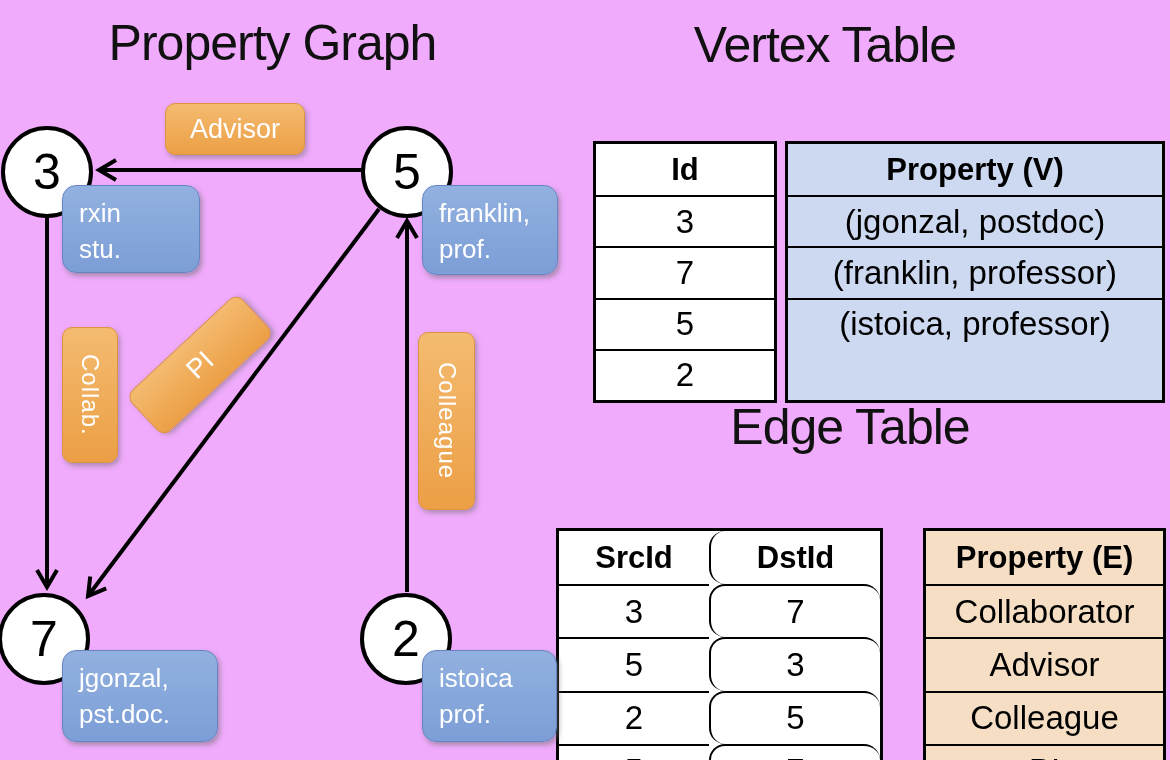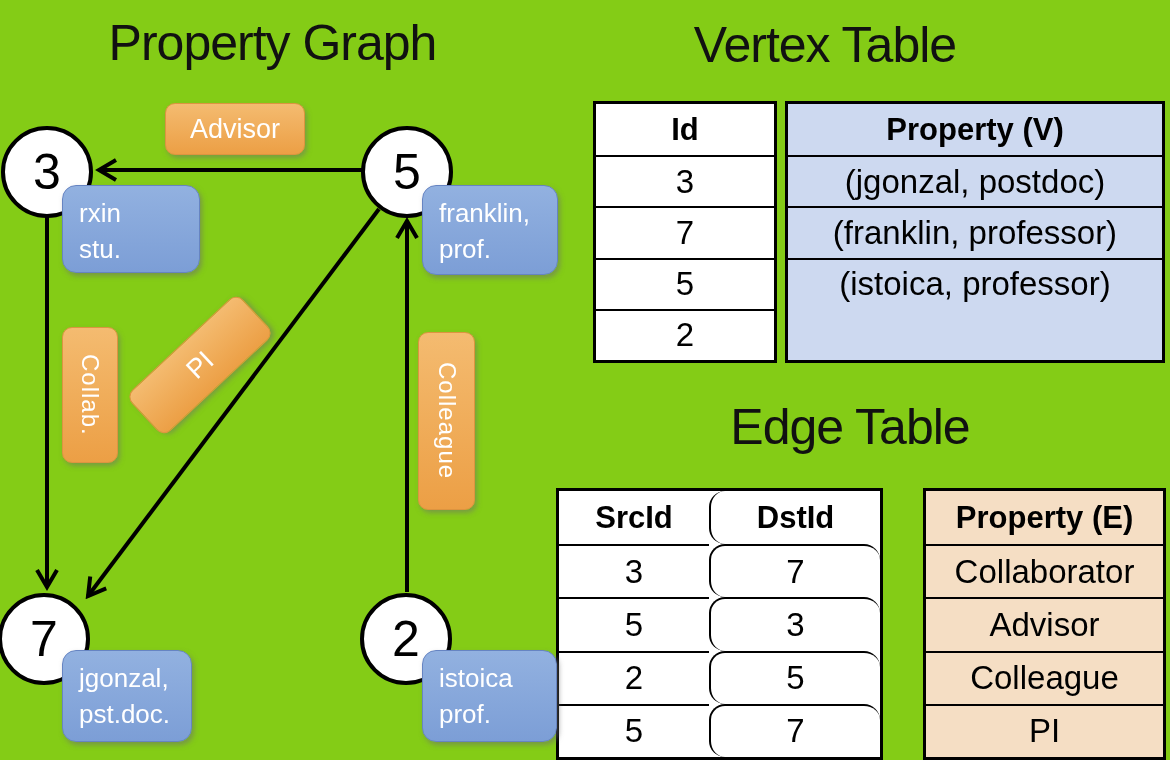--- a/index.html
+++ b/index.html
@@ -1,17 +1,17 @@
 <!DOCTYPE html>
 <html><head>
 <meta charset="utf-8">
 <style>
   html,body{margin:0;padding:0;background:#fff;}
   #stage{
-    position:relative;width:1170px;height:760px;background:#84cc16;overflow:hidden;
+    position:relative;width:1170px;height:760px;background:#f0abfc;overflow:hidden;
     font-family:"Liberation Sans",sans-serif;color:#000;
   }
   .title{
     position:absolute;text-align:center;font-size:50px;font-weight:400;
     letter-spacing:-1px;color:#111;white-space:nowrap;
   }
   
   #graph-svg{position:absolute;left:0;top:0;z-index:1;}
   .node{
     position:absolute;width:92px;height:92px;box-sizing:border-box;
@@ -28,21 +28,21 @@
   }
   .elabel{
     position:absolute;box-sizing:border-box;border-radius:10px;
     background:linear-gradient(180deg,#f4bb70 0%,#ec9f45 100%);
     border:1px solid #dd9440;color:#fff;
     display:flex;align-items:center;justify-content:center;
     font-size:27px;box-shadow:2px 3px 5px rgba(110,110,110,.5);z-index:3;
   }
   .elabel .vtext{writing-mode:vertical-rl;text-orientation:mixed;letter-spacing:1px;}
   
-  .tbl{position:absolute;box-sizing:border-box;border:3px solid #000;display:grid;background:#fff;}
+  .tbl{position:absolute;box-sizing:border-box;border:3px solid #000;display:grid;background:#fff;margin-top:40px;}
   .cell{
     box-sizing:border-box;display:flex;align-items:center;justify-content:center;
     font-size:33px;white-space:nowrap;overflow:hidden;
   }
   .cell.head{font-weight:700;font-size:31px;}
   .cell.bt{border-top:2px solid #000;}
   .cell.bl{border-left:2px solid #000;border-radius:16px;}
   .fill-v{background:#cdd9f0;}
   .fill-e{background:#f5dec4;}
 </style>
@@ -79,21 +79,21 @@
   </div>
 
   <div class="vlabel" style="left:62px;top:185px;width:138px;height:88px;">
     <div>rxin</div>
     <div>stu.</div>
   </div>
   <div class="vlabel" style="left:422px;top:185px;width:136px;height:90px;">
     <div>franklin,</div>
     <div>prof.</div>
   </div>
-  <div class="vlabel" style="left:62px;top:650px;width:130px;height:92px;">
+  <div class="vlabel" style="left:62px;top:650px;width:156px;height:92px;">
     <div>jgonzal,</div>
     <div>pst.doc.</div>
   </div>
   <div class="vlabel" style="left:422px;top:650px;width:135px;height:92px;">
     <div>istoica</div>
     <div>prof.</div>
   </div>
 
   <div class="elabel" style="left:165px;top:103px;width:140px;height:52px;">
     <span>Advisor</span>

